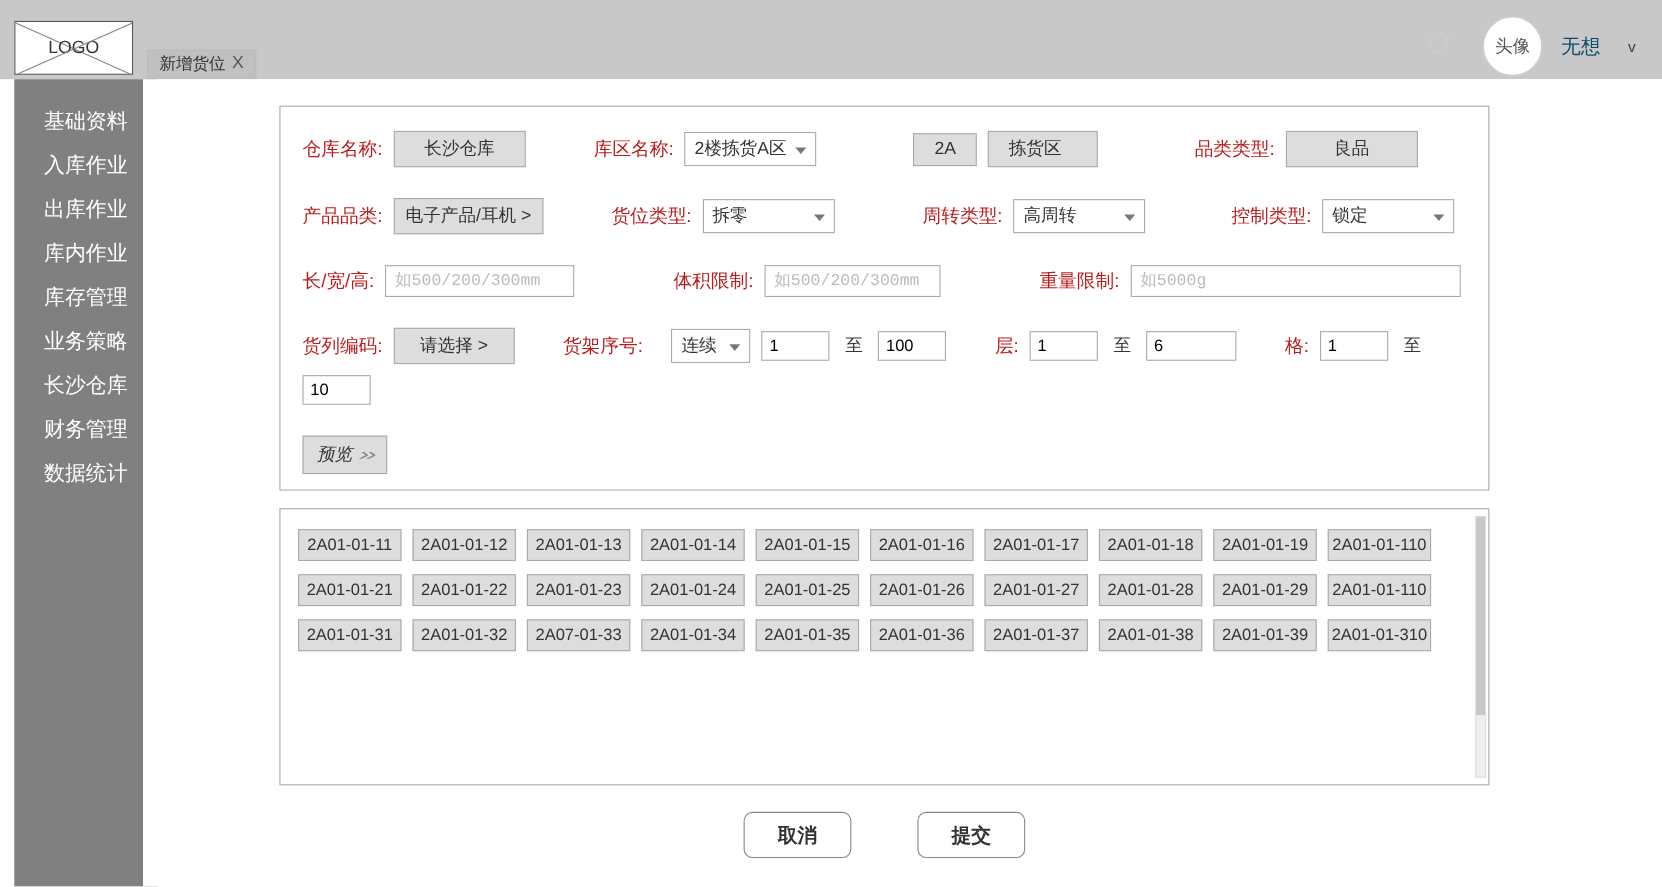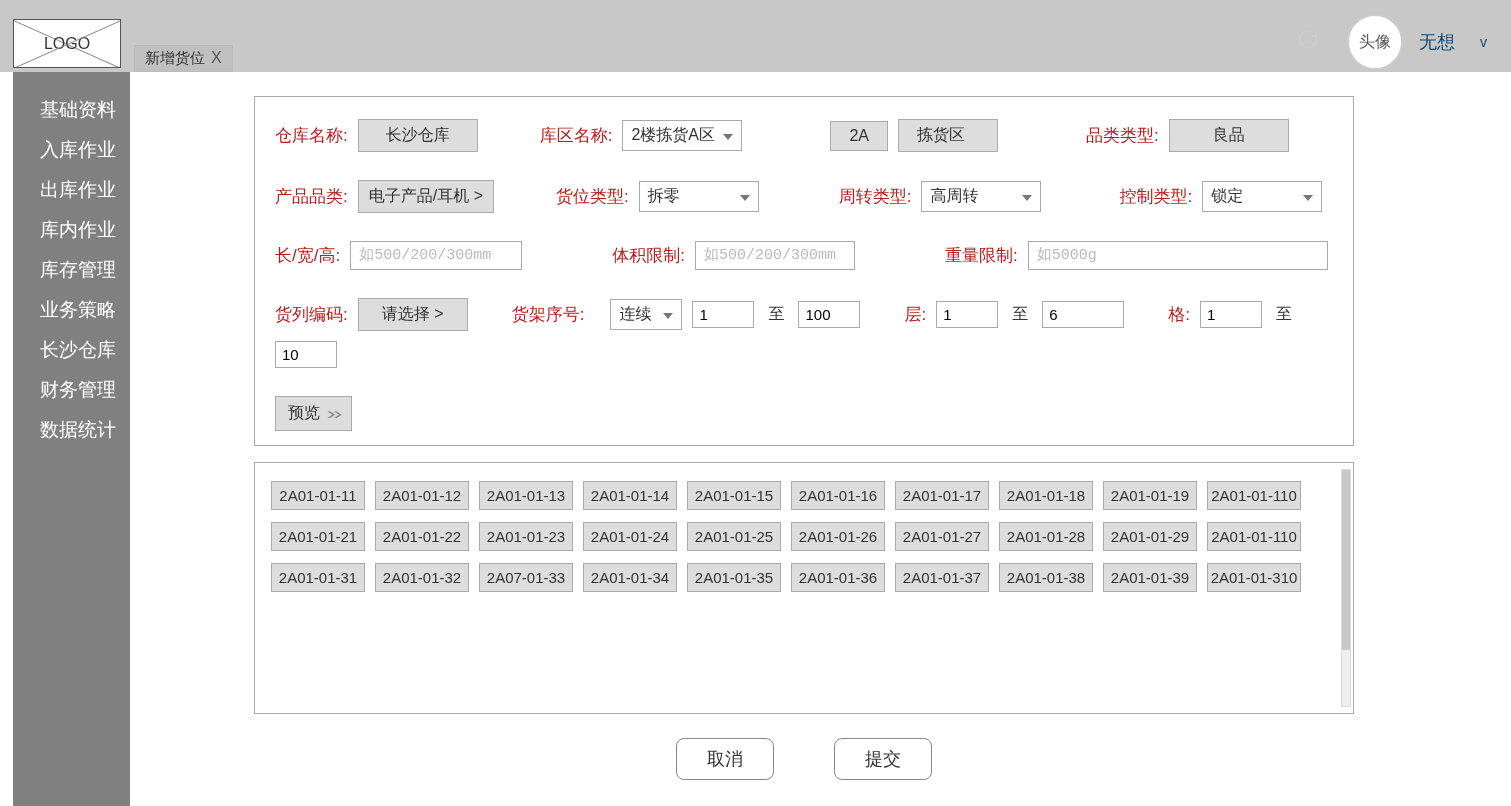--- a/index.html
+++ b/index.html
@@ -223,20 +223,21 @@
     .preview-btn {
       background: #ddd;
       border: 1px solid #aaa;
       padding: 6px 12px;
       font-size: 16px;
       color: #333;
       display: inline-flex;
       align-items: center;
       gap: 10px;
       cursor: pointer;
+      font-style: italic;
     }
     .preview-btn .chev {
       display: inline-block;
       transform: scaleX(1.8);
       color: #888;
     }
     .grid-panel {
       border: 1px solid #aaa;
       width: 1100px;
       margin-top: 16px;
@@ -283,20 +284,21 @@
       width: 1100px;
     }
     .action-btn {
       border: 1px solid #888;
       border-radius: 8px;
       padding: 8px 30px;
       font-size: 18px;
       background: #fff;
       color: #333;
       cursor: pointer;
+      font-weight: bold;
     }
   </style>
 </head>
 <body>
 
 <div class="top-bar">
   <div class="logo-box">
     <span>LOGO</span>
   </div>
   <div class="tab-strip">

